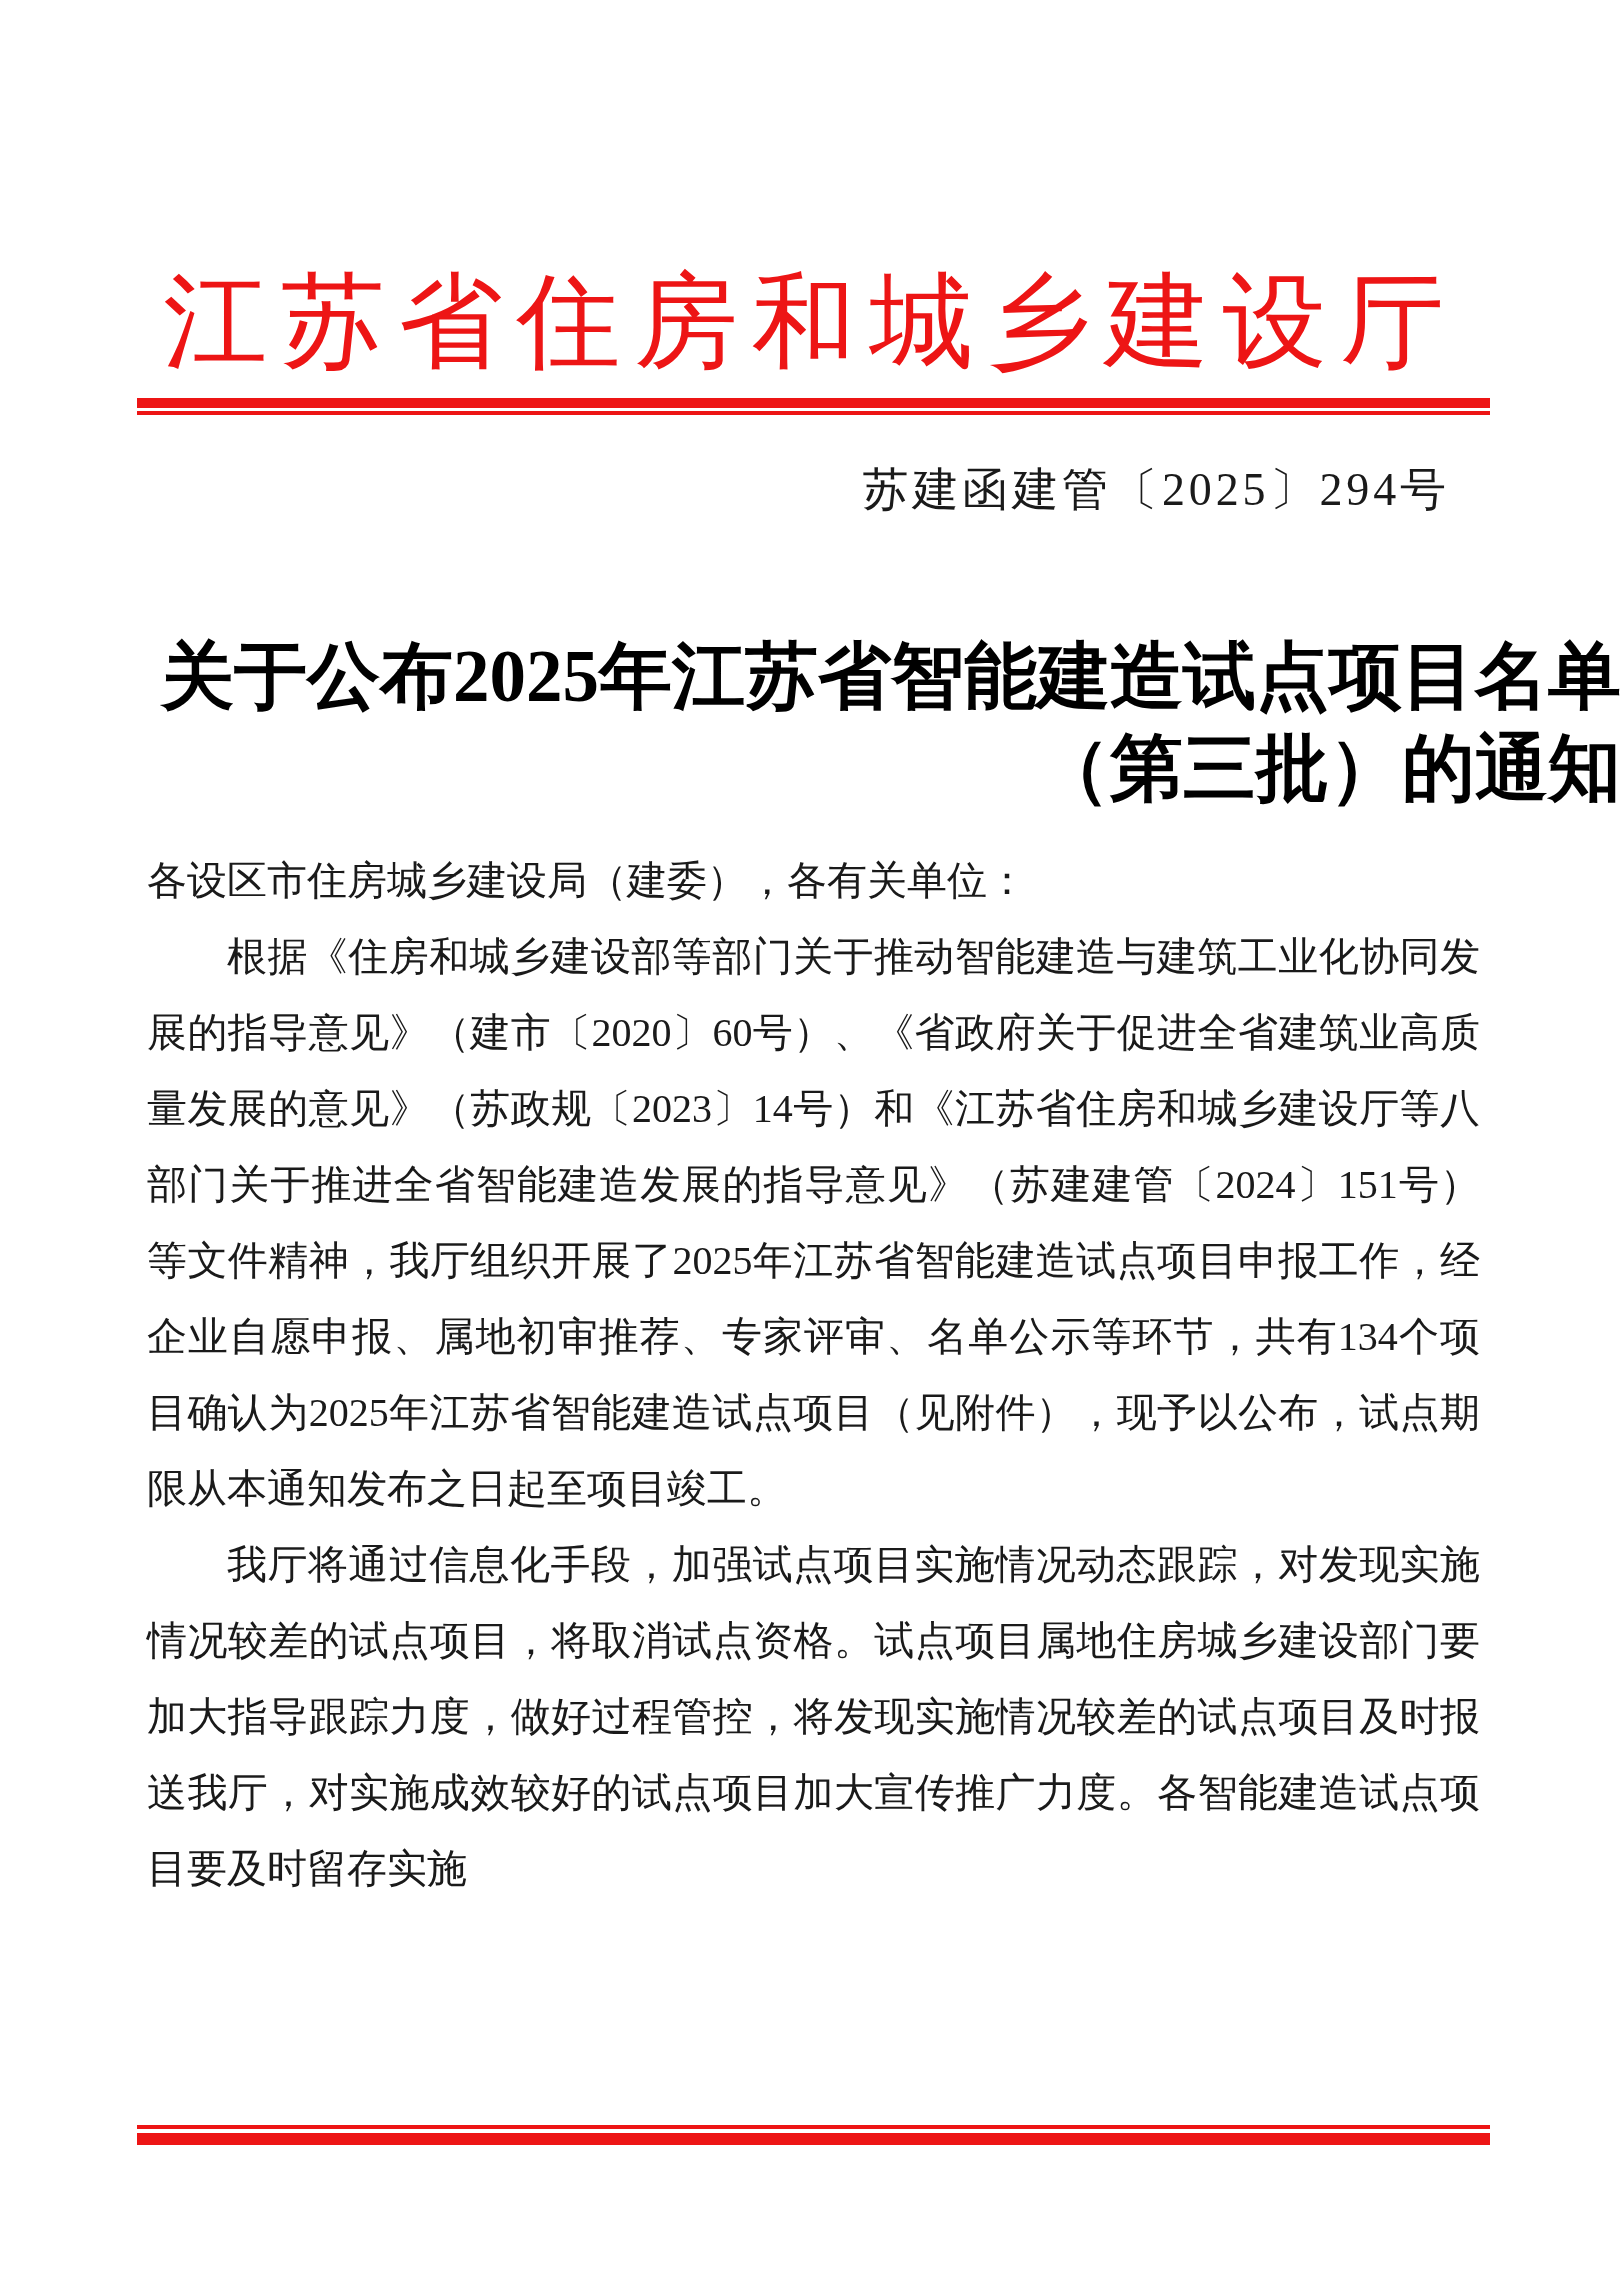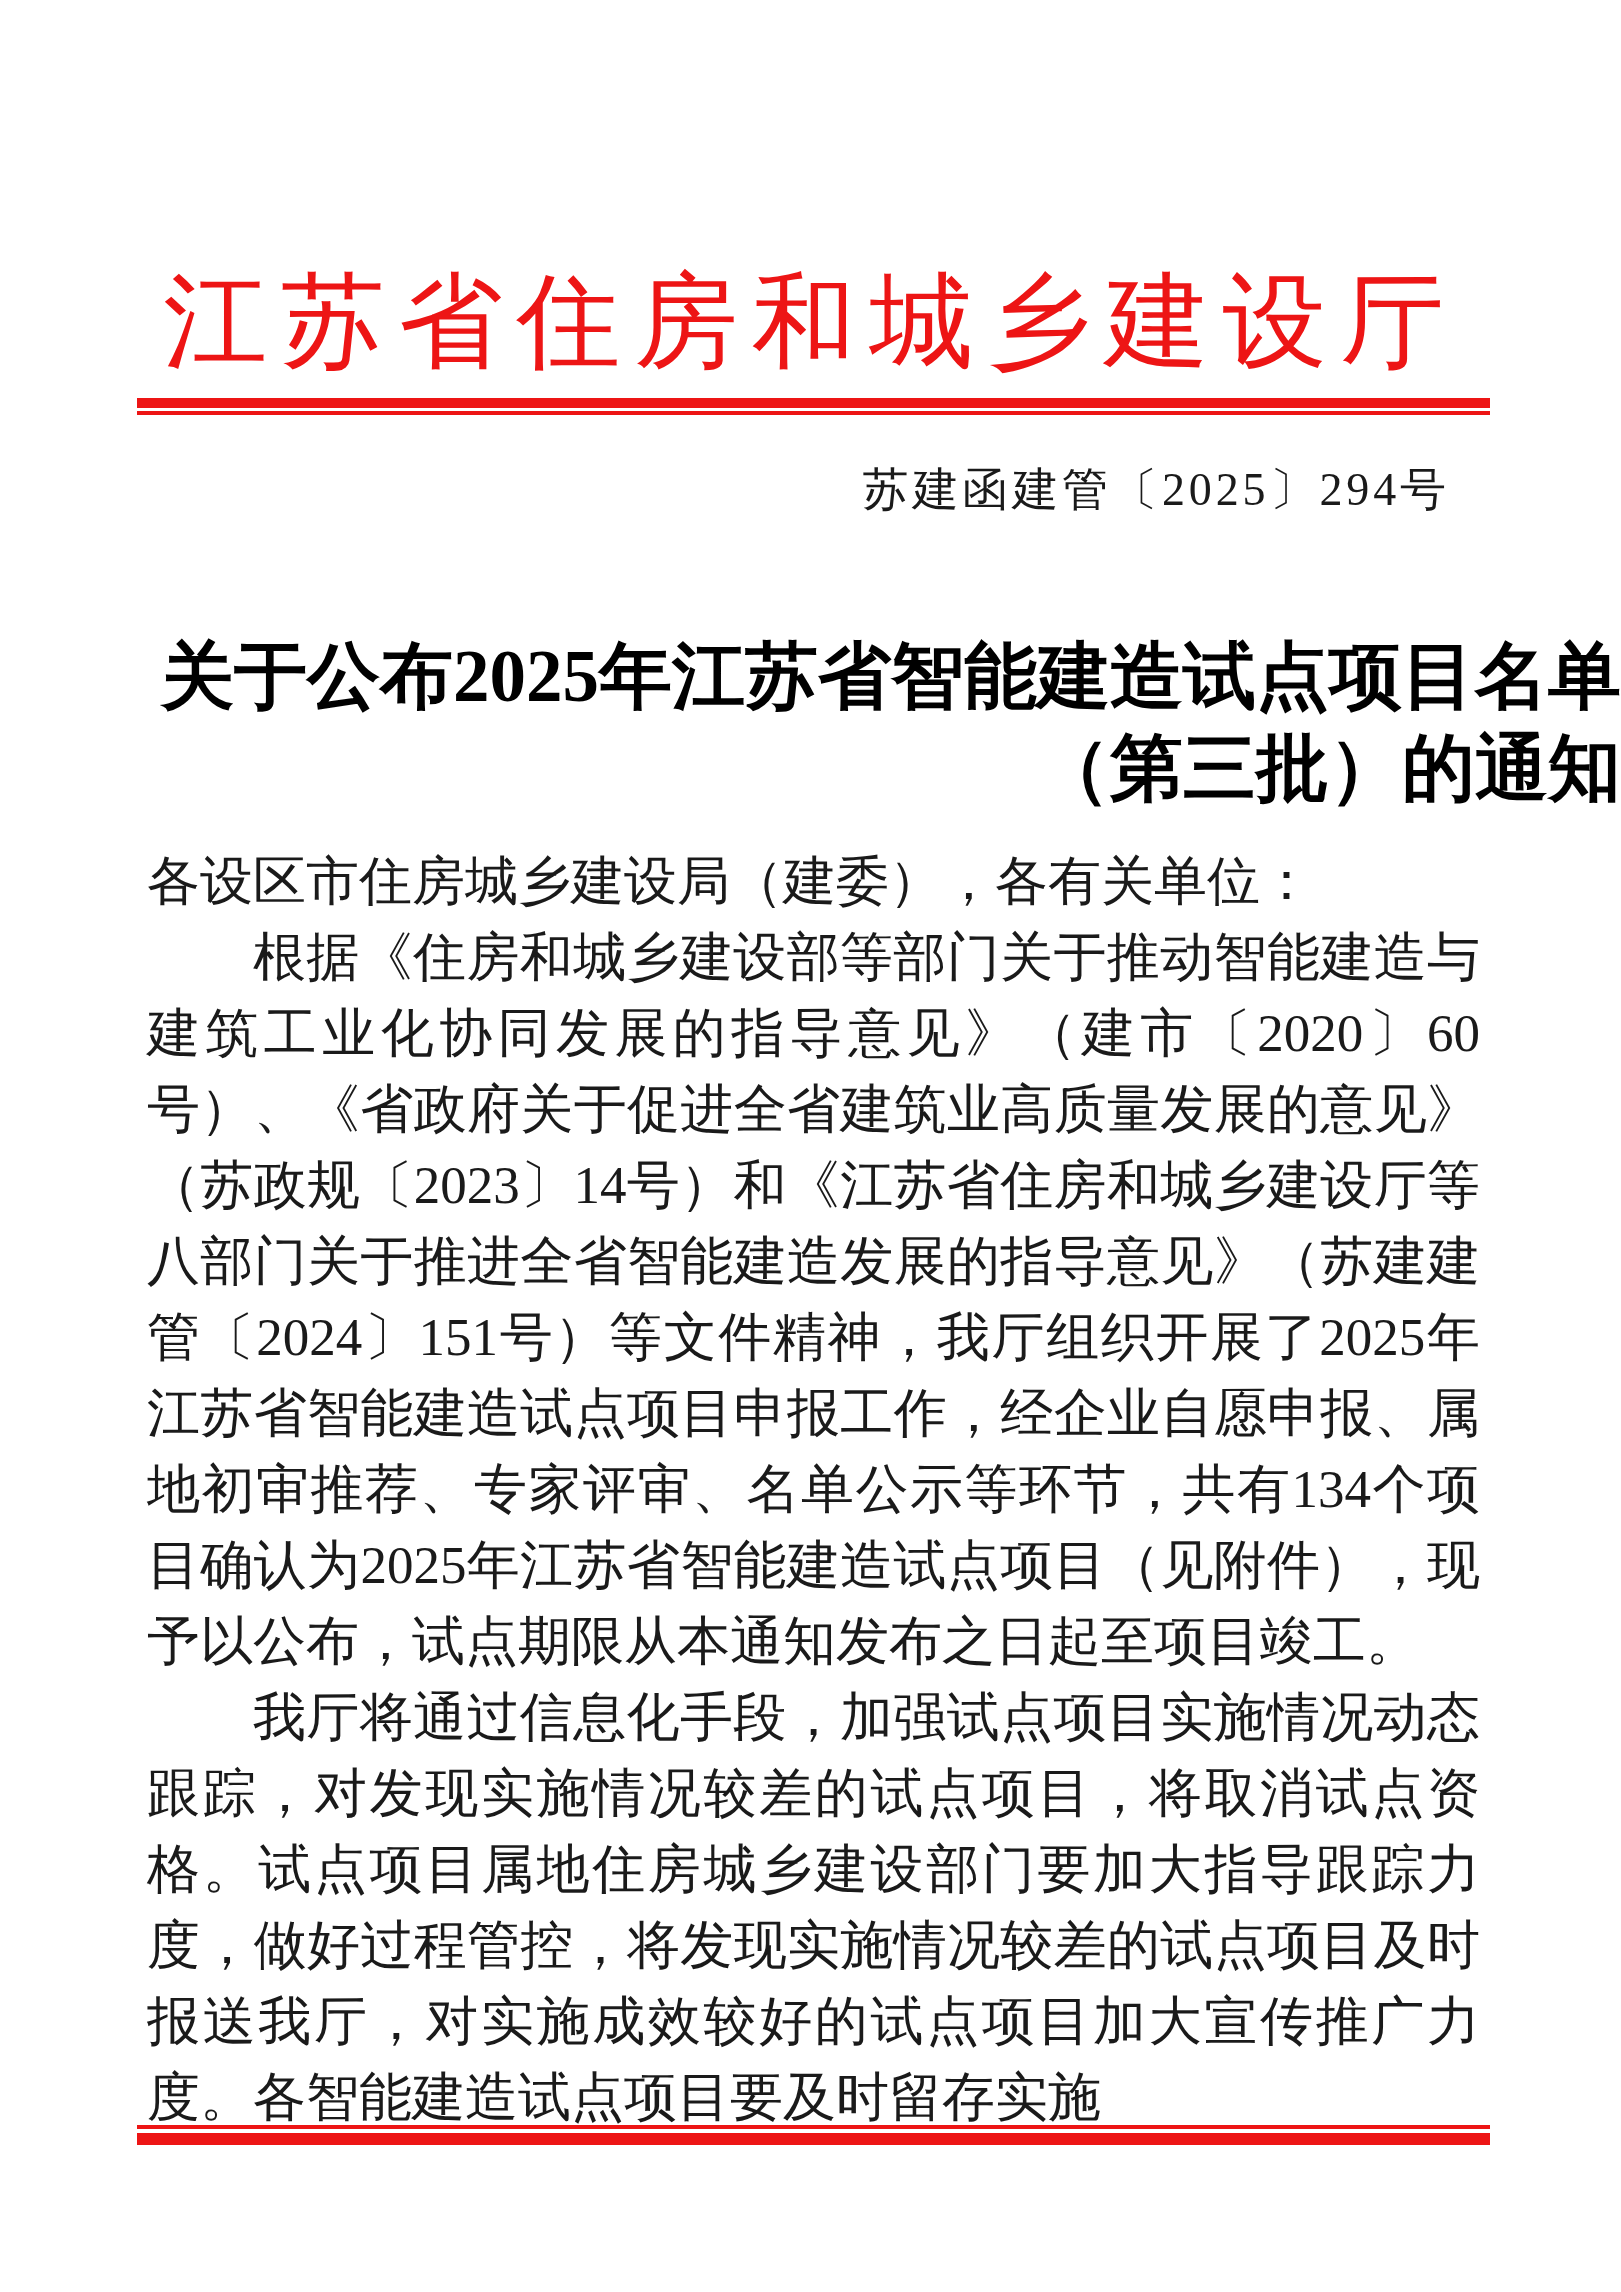--- a/index.html
+++ b/index.html
@@ -76,21 +76,21 @@
     color: #000000;
     margin-top: 47px;
   }
 
   
   .body-text {
     position: absolute;
     top: 843px;
     left: 147px;
     width: 1333px;
-    font-size: 53px;
+    font-size: 40px;
     line-height: 76px;
     text-align: justify;
     color: #1a1a1a;
   }
   .body-text .para {
     text-indent: 2em;
   }
   .body-text .salutation {
     text-indent: 0;
   }

